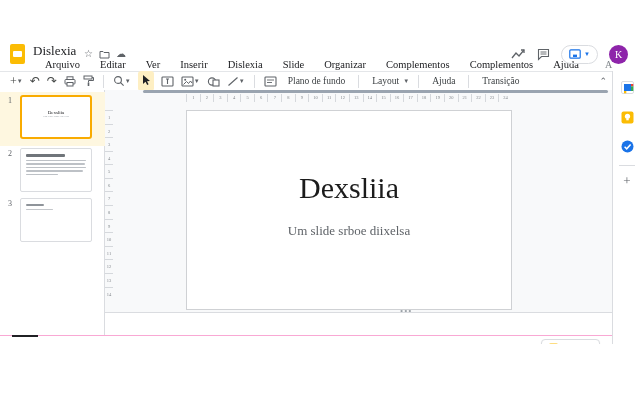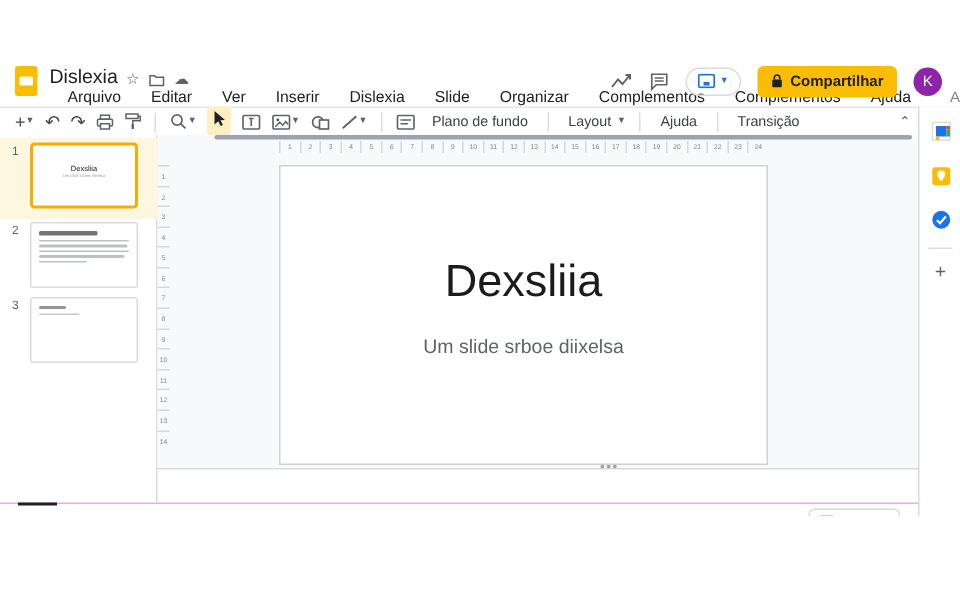--- a/index.html
+++ b/index.html
@@ -1,18 +1,18 @@
 <!DOCTYPE html>
 <html><head>
 <meta charset="utf-8">
 <style>
   * { margin:0; padding:0; box-sizing:border-box; }
   html,body { background:#fff; }
   body { font-family:"Liberation Sans","DejaVu Sans",sans-serif; }
-  #screen { position:relative; width:640px; height:344px; background:#fff; overflow:hidden; }
+  #screen { position:relative; width:640px; height:344px; background:#fff; overflow:hidden;font-family:Liberation Serif, serif; }
 
   
   .logo { position:absolute; left:10px; top:44px; width:15px; height:20px; background:#fbbc04; border-radius:2px; }
   .logo::after { content:""; position:absolute; left:3px; top:7px; width:9px; height:6px; background:#fff; border-radius:1px; }
   .doc-title { position:absolute; left:33px; top:43px; font-size:13px; color:#202124; }
   .title-icons { position:absolute; left:84px; top:45px; display:flex; gap:6px; align-items:center; color:#5f6368; }
   .title-icons .uicon { font-size:10px; line-height:12px; }
   .menu-row { position:absolute; left:33px; top:59px; display:flex; gap:8px; align-items:baseline; }
   .menu-item { font-size:10.5px; color:#202124; cursor:default;margin-left:12px; }
   .last-edit { font-size:10px; color:#80868b; border-bottom:1px dotted #9aa0a6; margin-left:18px; }
@@ -128,27 +128,20 @@
           <line x1="3.5" y1="4" x2="9.5" y2="4" stroke="#5f6368" stroke-width="0.9"></line>
           <line x1="3.5" y1="6" x2="9.5" y2="6" stroke="#5f6368" stroke-width="0.9"></line>
         </svg>
     </span>
     <span class="pill">
       <svg width="12" height="10" viewBox="0 0 12 10">
           <rect x="0.8" y="0.8" width="10.4" height="8.4" rx="1" fill="none" stroke="#1a73e8" stroke-width="1.2"></rect>
           <rect x="4" y="5.6" width="4" height="2.4" fill="#1a73e8"></rect>
         </svg>
       <span class="caret" style="color:#1a73e8">▼</span>
-    </span>
-    <span class="share-btn">
-      <svg width="8" height="10" viewBox="0 0 8 10">
-          <rect x="0.8" y="4" width="6.4" height="5.2" rx="0.8" fill="#202124"></rect>
-          <path d="M2.2 4V2.8a1.8 1.8 0 0 1 3.6 0V4" fill="none" stroke="#202124" stroke-width="1.1"></path>
-        </svg>
-      <span>Compartilhar</span>
     </span>
     <span class="avatar">K</span>
   </div>
 
   <div class="header-border"></div>
 
   <div class="toolbar">
     <span class="ticon">
         <span class="tglyph">+</span>
         <span class="caret">▼</span>

